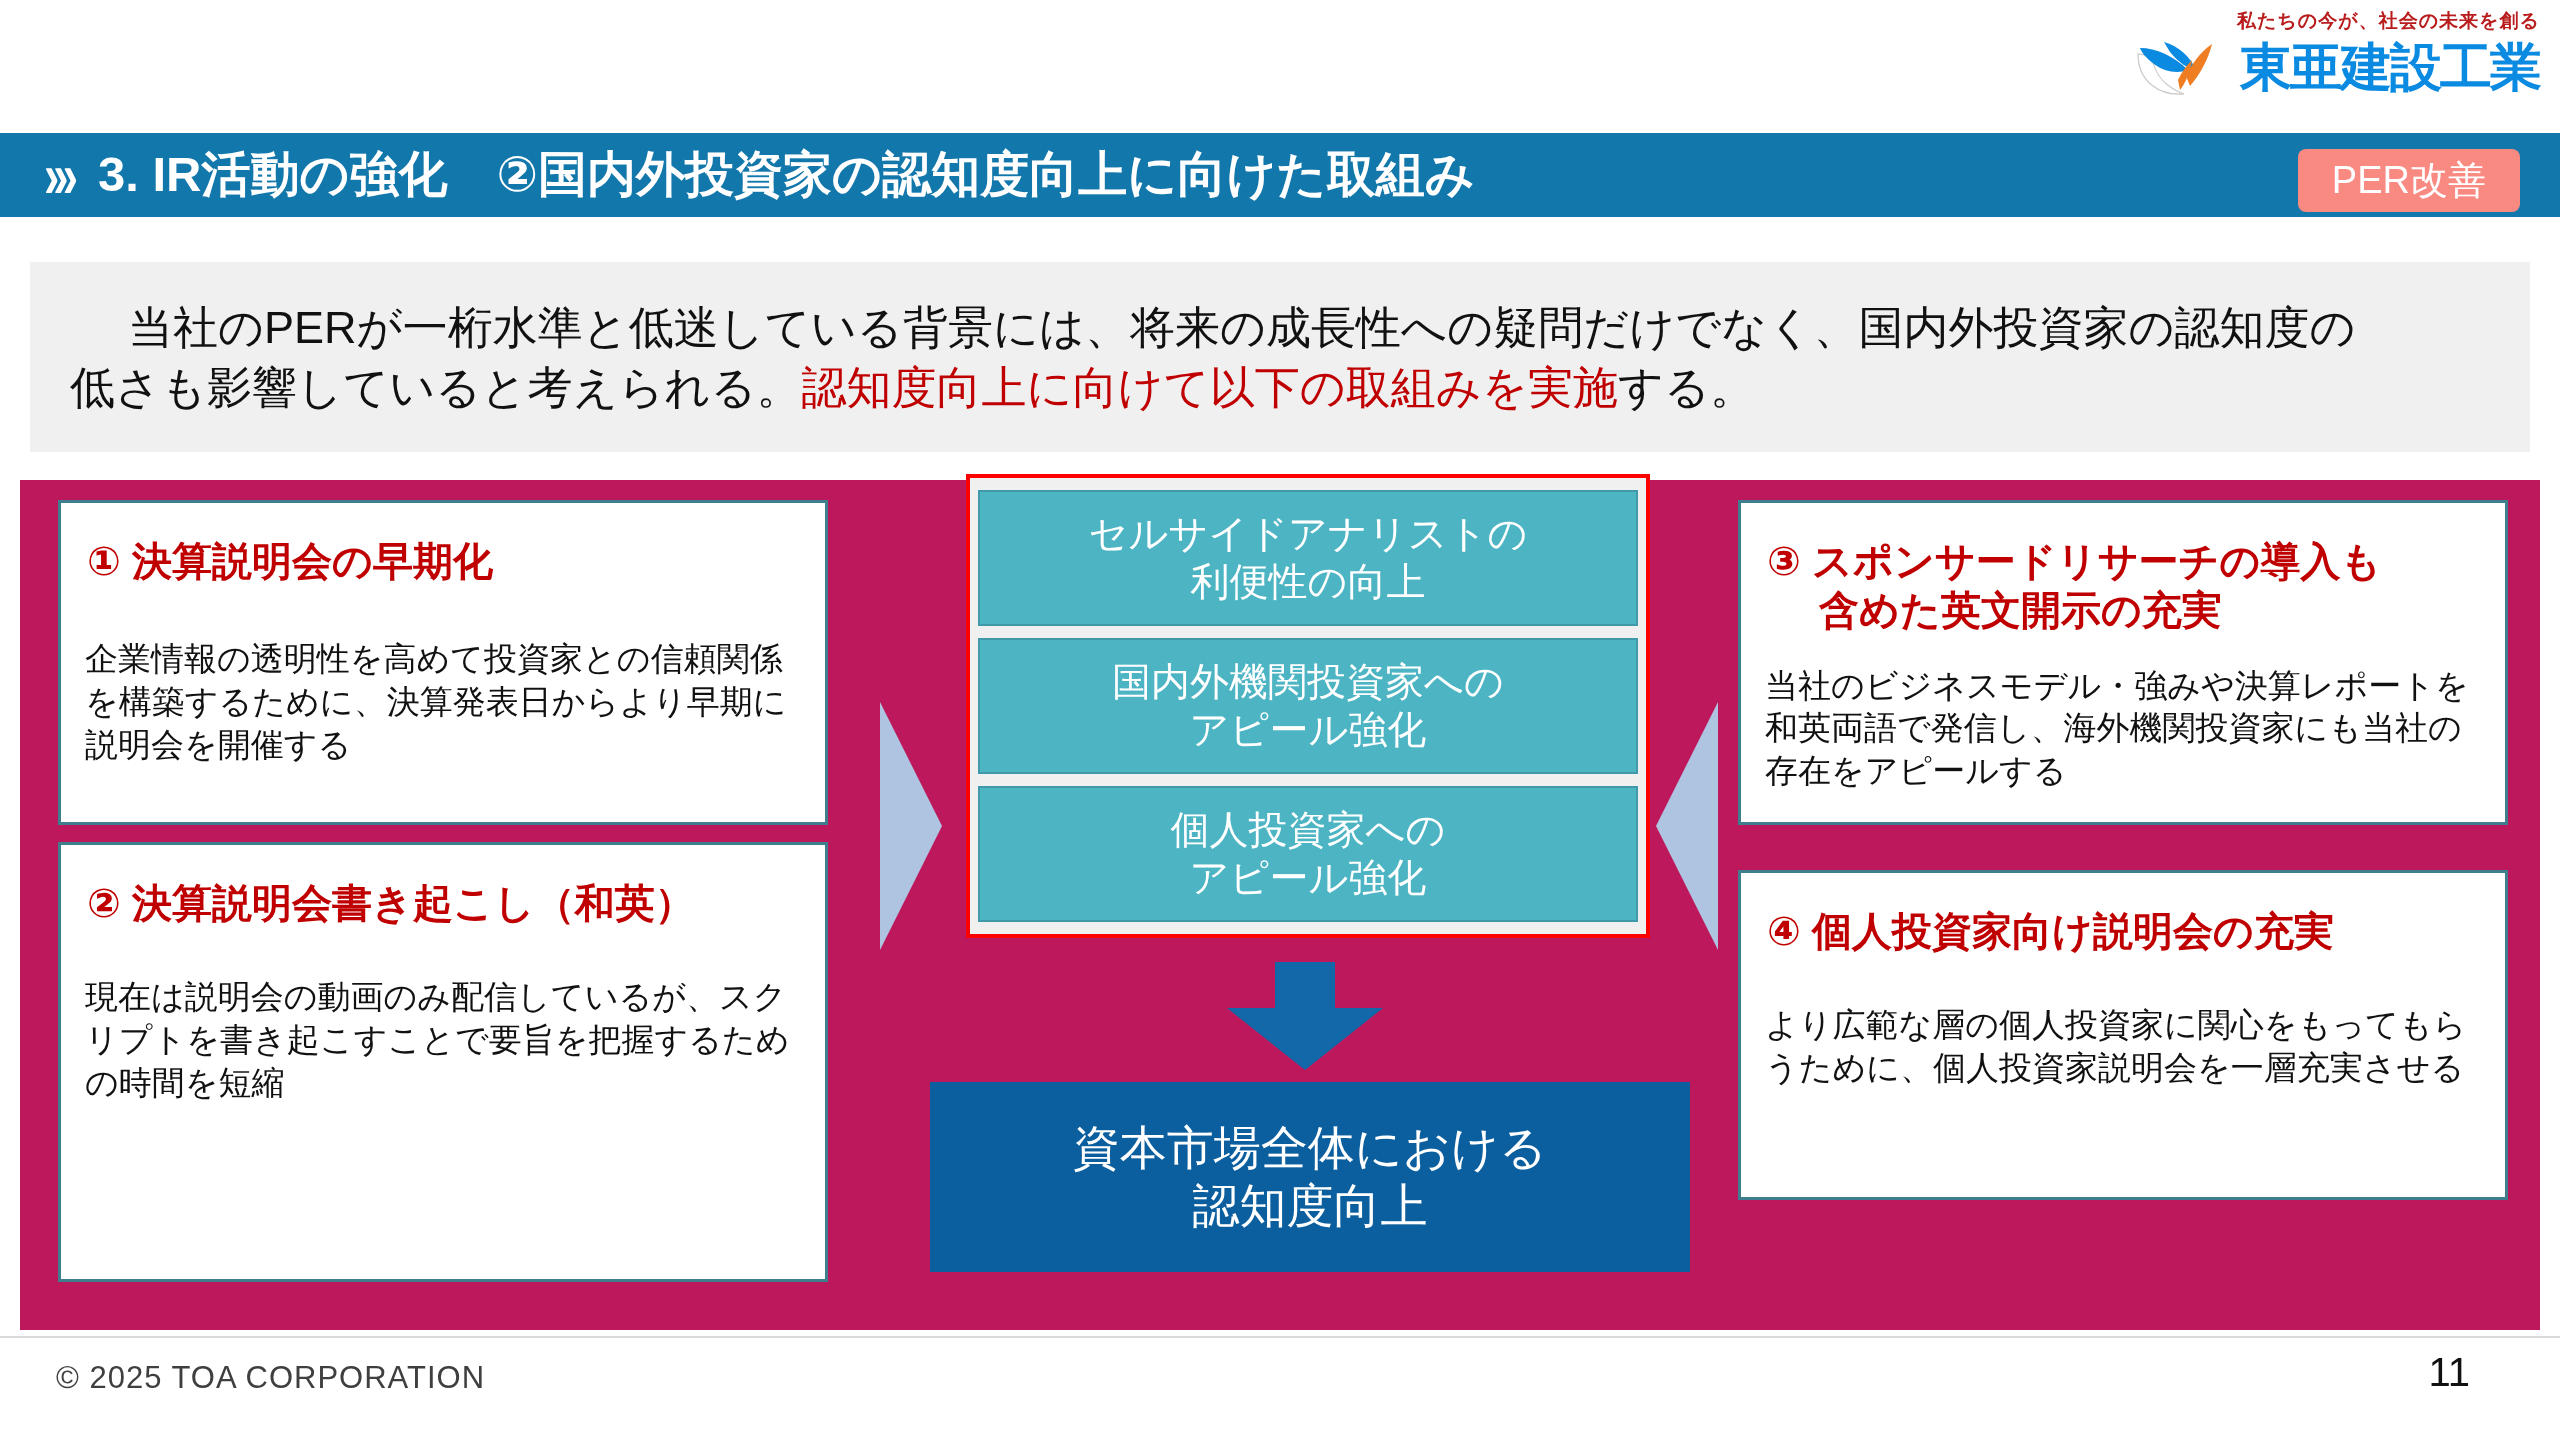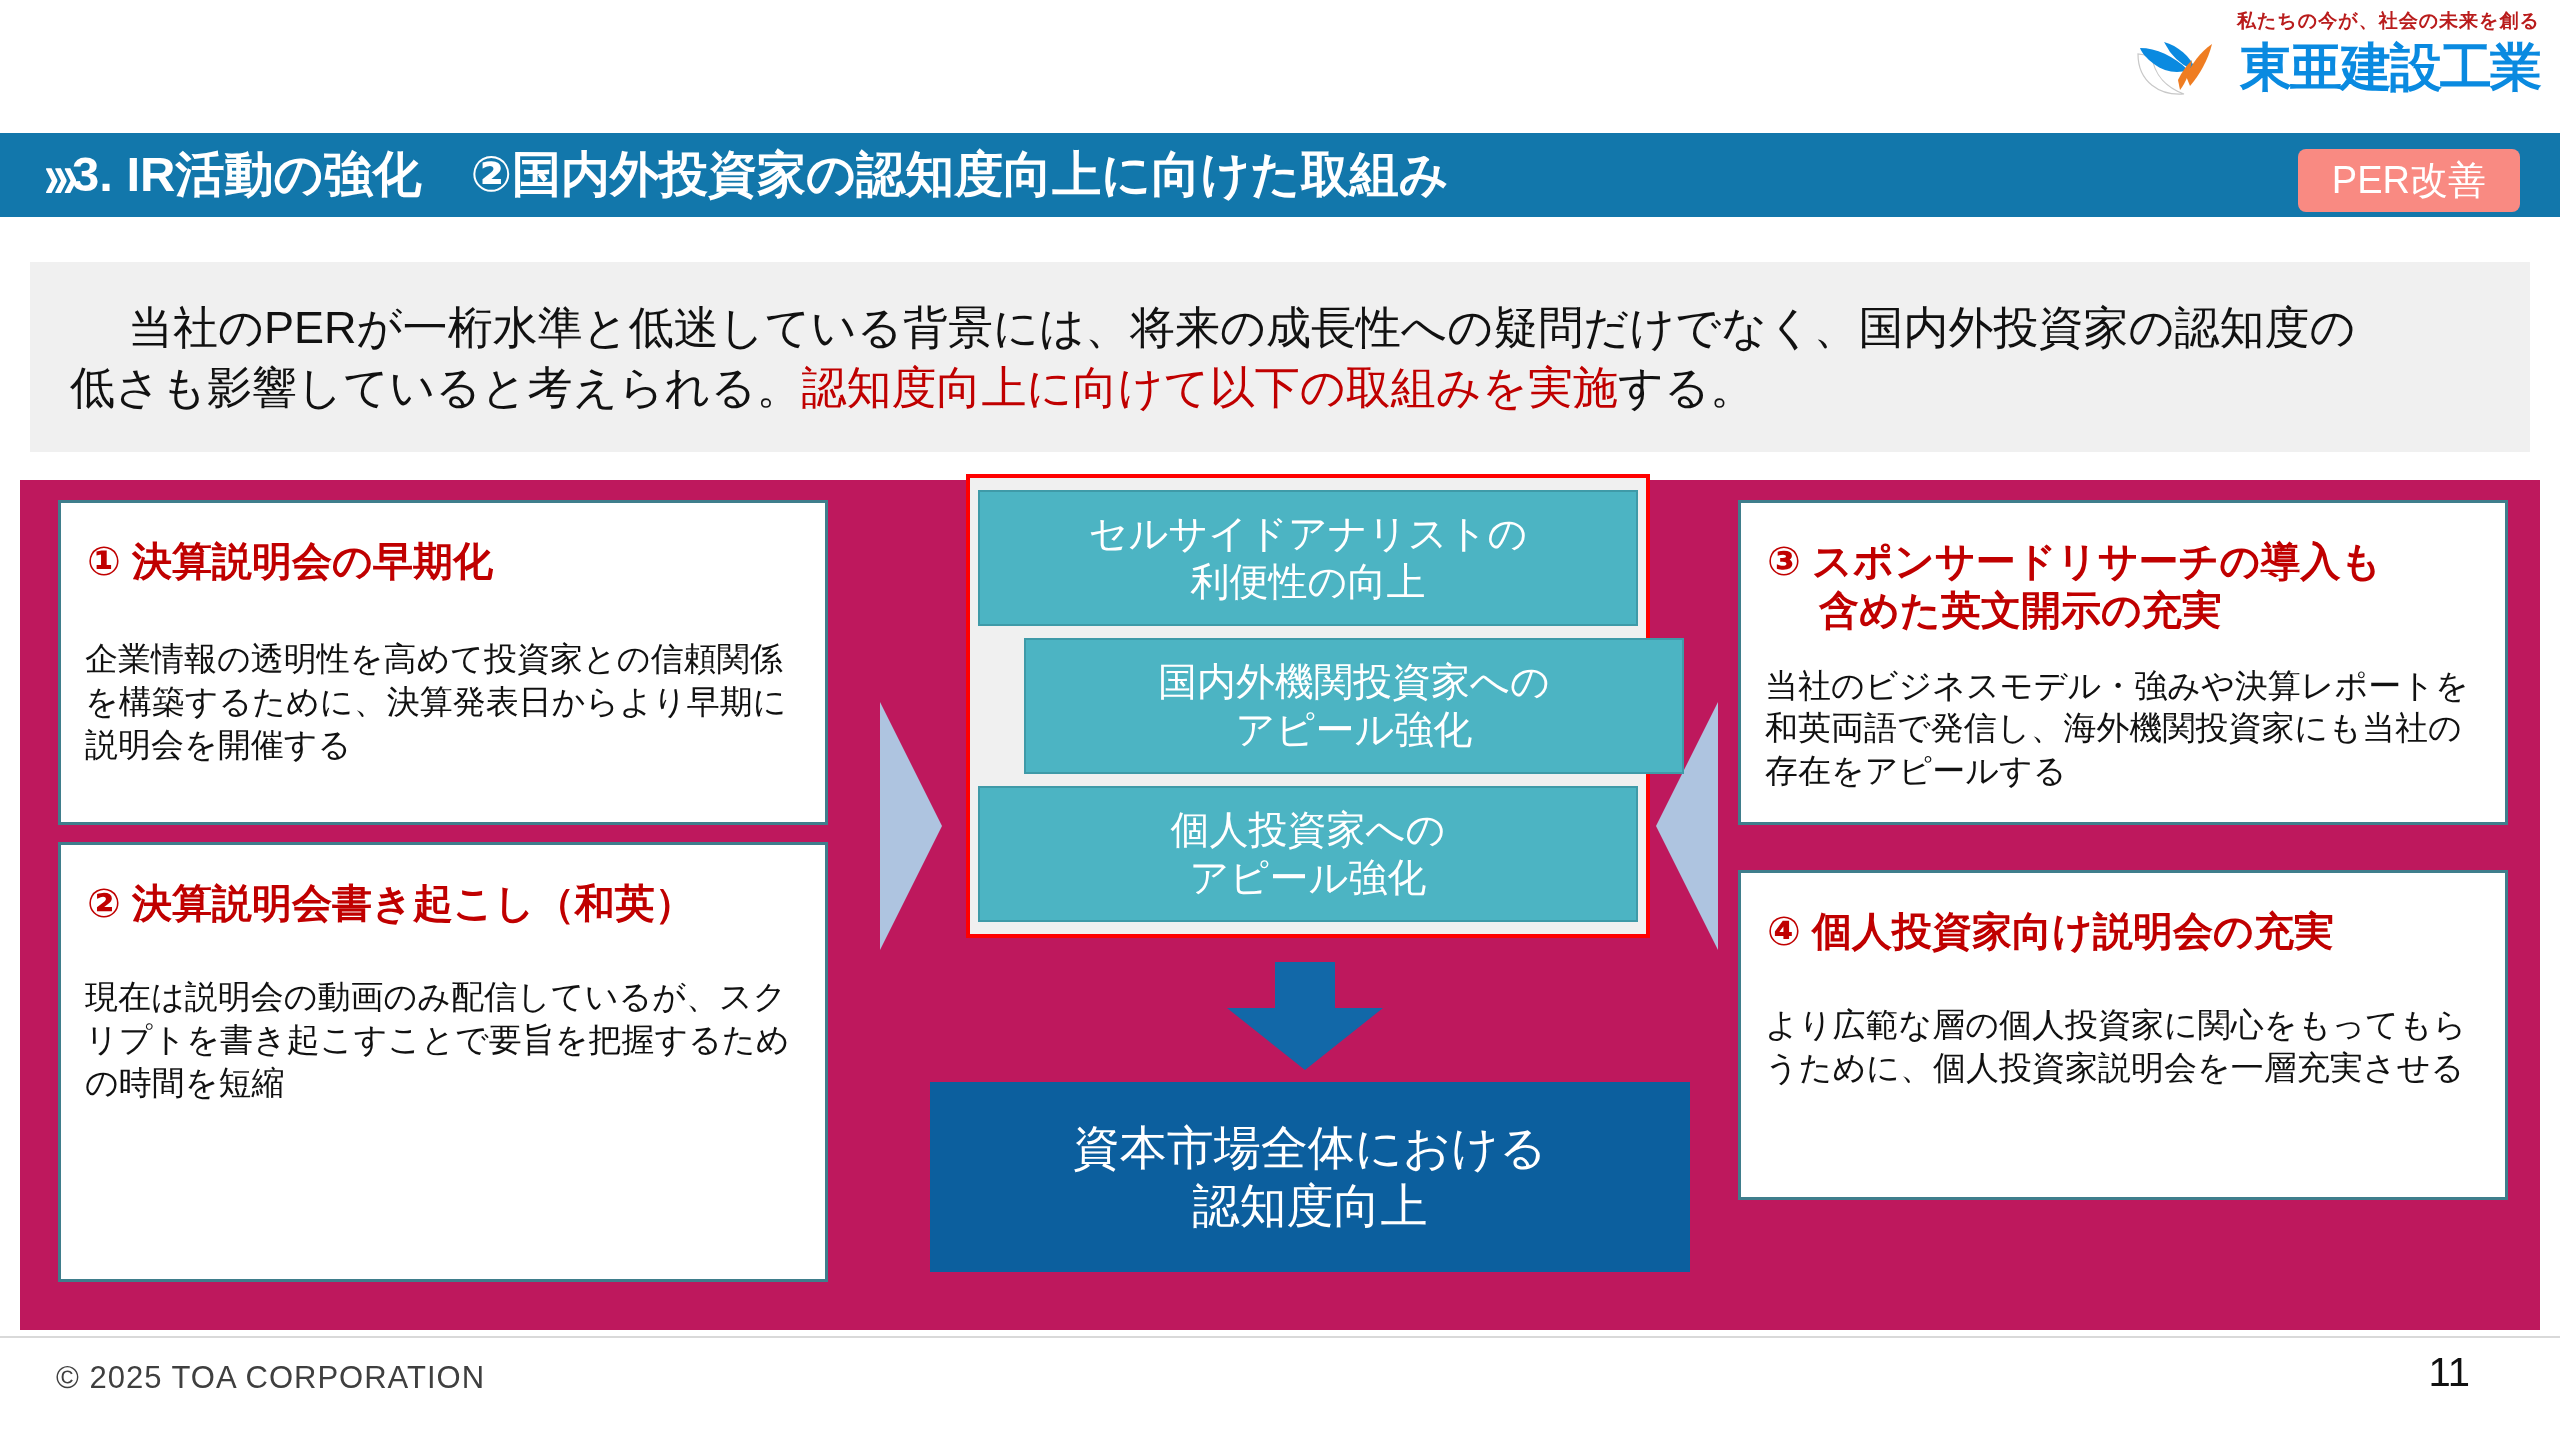--- a/index.html
+++ b/index.html
@@ -32,21 +32,21 @@
   .title-bar{
     position:absolute;left:0;top:133px;width:2560px;height:84px;
     background:#1277ab;display:flex;align-items:center;
   }
   .chevrons{
     margin-left:44px;color:#ffffff;font-size:46px;font-weight:700;
     letter-spacing:-6px;line-height:1;display:flex;
   }
   .chev{display:inline-block;transform:scaleY(1.35);}
   .title-text{
-    color:#ffffff;font-size:49px;font-weight:700;
+    margin-left:26px;color:#ffffff;font-size:49px;font-weight:700;
     white-space:nowrap;letter-spacing:0px;
   }
   .per-badge{
     position:absolute;right:40px;top:16px;
     background:#f98a82;color:#ffffff;border-radius:8px;
     padding:6px 34px;font-size:38px;font-weight:500;white-space:nowrap;
   }
 
   
   .intro{
@@ -110,21 +110,21 @@
     position:absolute;left:946px;top:-6px;width:684px;height:464px;
     border:4px solid #ff0000;box-sizing:border-box;background:#f0f0f0;
   }
   .teal-box{
     position:absolute;left:958px;width:660px;height:136px;
     background:#4cb4c3;border:2px solid #3f9aa8;box-sizing:border-box;
     color:#ffffff;font-size:39px;line-height:1.22;
     display:flex;align-items:center;justify-content:center;text-align:center;
   }
   .tb1{top:10px;}
-  .tb2{top:158px;margin-left:46px;}
+  .tb2{top:158px;}
   .tb3{top:306px;}
 
   .down-arrow{
     position:absolute;left:1195px;top:482px;width:180px;height:110px;
   }
   .result-box{
     position:absolute;left:910px;top:602px;width:760px;height:190px;
     background:#0c5f9e;color:#ffffff;
     font-size:47px;line-height:1.24;
     display:flex;align-items:center;justify-content:center;text-align:center;

